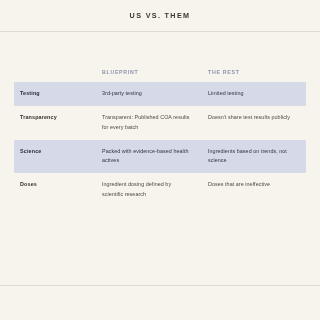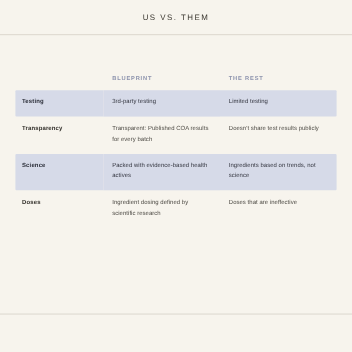--- a/index.html
+++ b/index.html
@@ -27,21 +27,21 @@
   .topbar {
     height: 31px;
     display: flex;
     align-items: center;
     justify-content: center;
     background: #f7f4ed;
   }
   .topbar-title {
     font-size: 7.2px;
     letter-spacing: 1.35px;
-    font-weight: 400;
+    font-weight: 700;
     color: #3a362f;
     text-transform: uppercase;
     white-space: nowrap;
   }
   .rule {
     height: 1px;
     width: 100%;
     background: #dedad1;
   }
 

